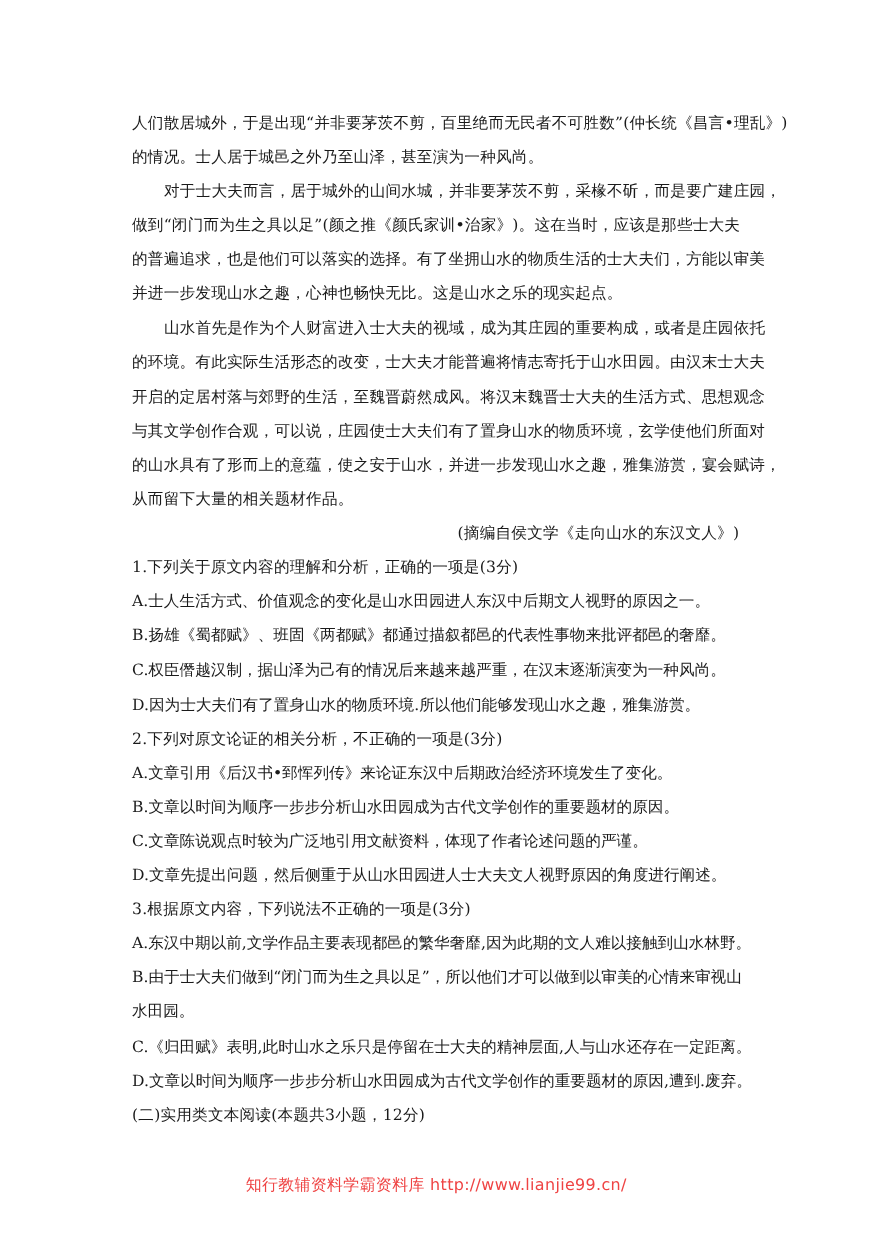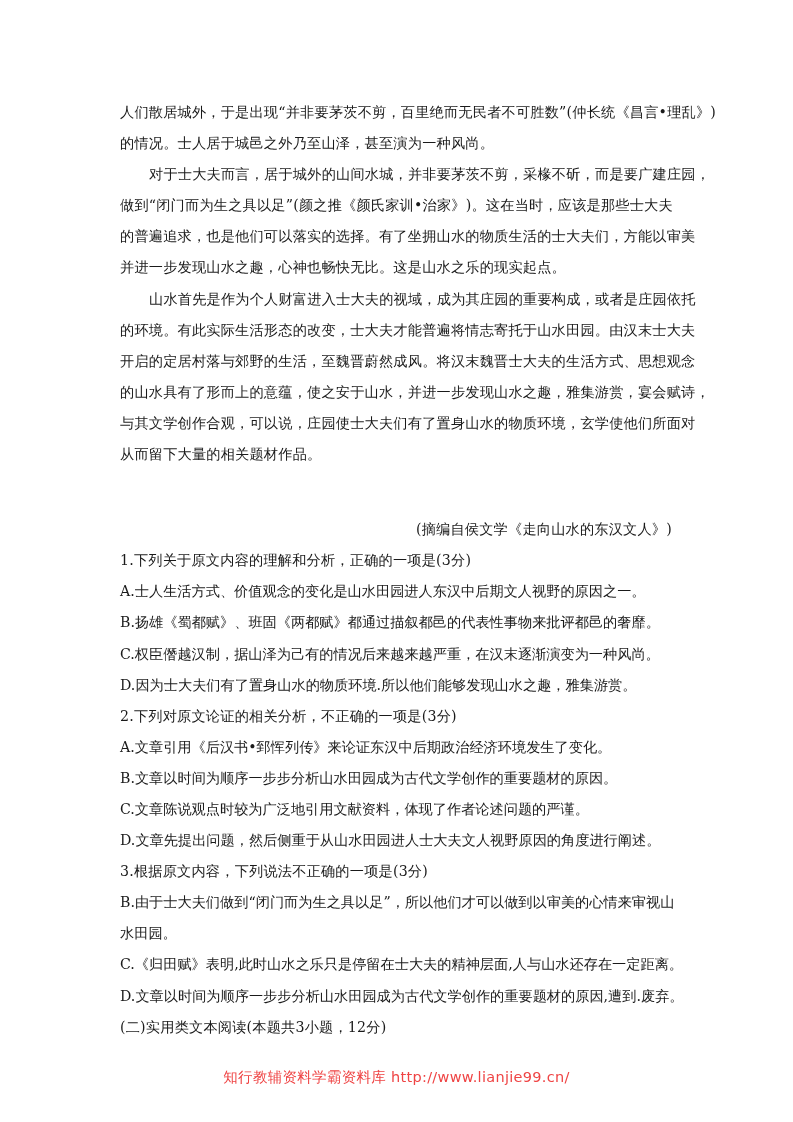--- a/index.html
+++ b/index.html
@@ -28,21 +28,20 @@
       white-space: nowrap;
       letter-spacing: 0.2px;
       overflow: visible;
     }
     .indent {
       padding-left: 29px;
     }
     .right {
       text-align: right;
       padding-right: 4px;
-      margin-top: 44px;
     }
     .option {
       letter-spacing: 0px;
     }
     .footer {
       position: absolute;
       left: 0;
       width: 793px;
       top: 1068px;
       text-align: center;
@@ -59,38 +58,39 @@
 
   <div class="line">人们散居城外，于是出现“并非要茅茨不剪，百里绝而无民者不可胜数”(仲长统《昌言•理乱》)</div>
   <div class="line">的情况。士人居于城邑之外乃至山泽，甚至演为一种风尚。</div>
   <div class="line indent">对于士大夫而言，居于城外的山间水城，并非要茅茨不剪，采椽不斫，而是要广建庄园，</div>
   <div class="line">做到“闭门而为生之具以足”(颜之推《颜氏家训•治家》)。这在当时，应该是那些士大夫</div>
   <div class="line">的普遍追求，也是他们可以落实的选择。有了坐拥山水的物质生活的士大夫们，方能以审美</div>
   <div class="line">并进一步发现山水之趣，心神也畅快无比。这是山水之乐的现实起点。</div>
   <div class="line indent">山水首先是作为个人财富进入士大夫的视域，成为其庄园的重要构成，或者是庄园依托</div>
   <div class="line">的环境。有此实际生活形态的改变，士大夫才能普遍将情志寄托于山水田园。由汉末士大夫</div>
   <div class="line">开启的定居村落与郊野的生活，至魏晋蔚然成风。将汉末魏晋士大夫的生活方式、思想观念</div>
+  <div class="line">与其文学创作合观，可以说，庄园使士大夫们有了置身山水的物质环境，玄学使他们所面对</div>
   <div class="line">的山水具有了形而上的意蕴，使之安于山水，并进一步发现山水之趣，雅集游赏，宴会赋诗，</div>
-  <div class="line">与其文学创作合观，可以说，庄园使士大夫们有了置身山水的物质环境，玄学使他们所面对</div>
   <div class="line">从而留下大量的相关题材作品。</div>
   <div class="line right">(摘编自侯文学《走向山水的东汉文人》)</div>
 
   <div class="line">1.下列关于原文内容的理解和分析，正确的一项是(3分)</div>
   <div class="line option">A.士人生活方式、价值观念的变化是山水田园进人东汉中后期文人视野的原因之一。</div>
   <div class="line option">B.扬雄《蜀都赋》、班固《两都赋》都通过描叙都邑的代表性事物来批评都邑的奢靡。</div>
   <div class="line option">C.权臣僭越汉制，据山泽为己有的情况后来越来越严重，在汉末逐渐演变为一种风尚。</div>
   <div class="line option">D.因为士大夫们有了置身山水的物质环境.所以他们能够发现山水之趣，雅集游赏。</div>
 
   <div class="line">2.下列对原文论证的相关分析，不正确的一项是(3分)</div>
   <div class="line option">A.文章引用《后汉书•郅恽列传》来论证东汉中后期政治经济环境发生了变化。</div>
   <div class="line option">B.文章以时间为顺序一步步分析山水田园成为古代文学创作的重要题材的原因。</div>
   <div class="line option">C.文章陈说观点时较为广泛地引用文献资料，体现了作者论述问题的严谨。</div>
   <div class="line option">D.文章先提出问题，然后侧重于从山水田园进人士大夫文人视野原因的角度进行阐述。</div>
 
   <div class="line">3.根据原文内容，下列说法不正确的一项是(3分)</div>
+  <div class="line option">A.东汉中期以前,文学作品主要表现都邑的繁华奢靡,因为此期的文人难以接触到山水林野。</div>
   <div class="line option">B.由于士大夫们做到“闭门而为生之具以足”，所以他们才可以做到以审美的心情来审视山</div>
   <div class="line option">水田园。</div>
   <div class="line option">C.《归田赋》表明,此时山水之乐只是停留在士大夫的精神层面,人与山水还存在一定距离。</div>
   <div class="line option">D.文章以时间为顺序一步步分析山水田园成为古代文学创作的重要题材的原因,遭到.废弃。</div>
 
   <div class="line">(二)实用类文本阅读(本题共3小题，12分)</div>
 </div>
 
 <div class="footer">知行教辅资料学霸资料库 http://www.lianjie99.cn/</div>
 

